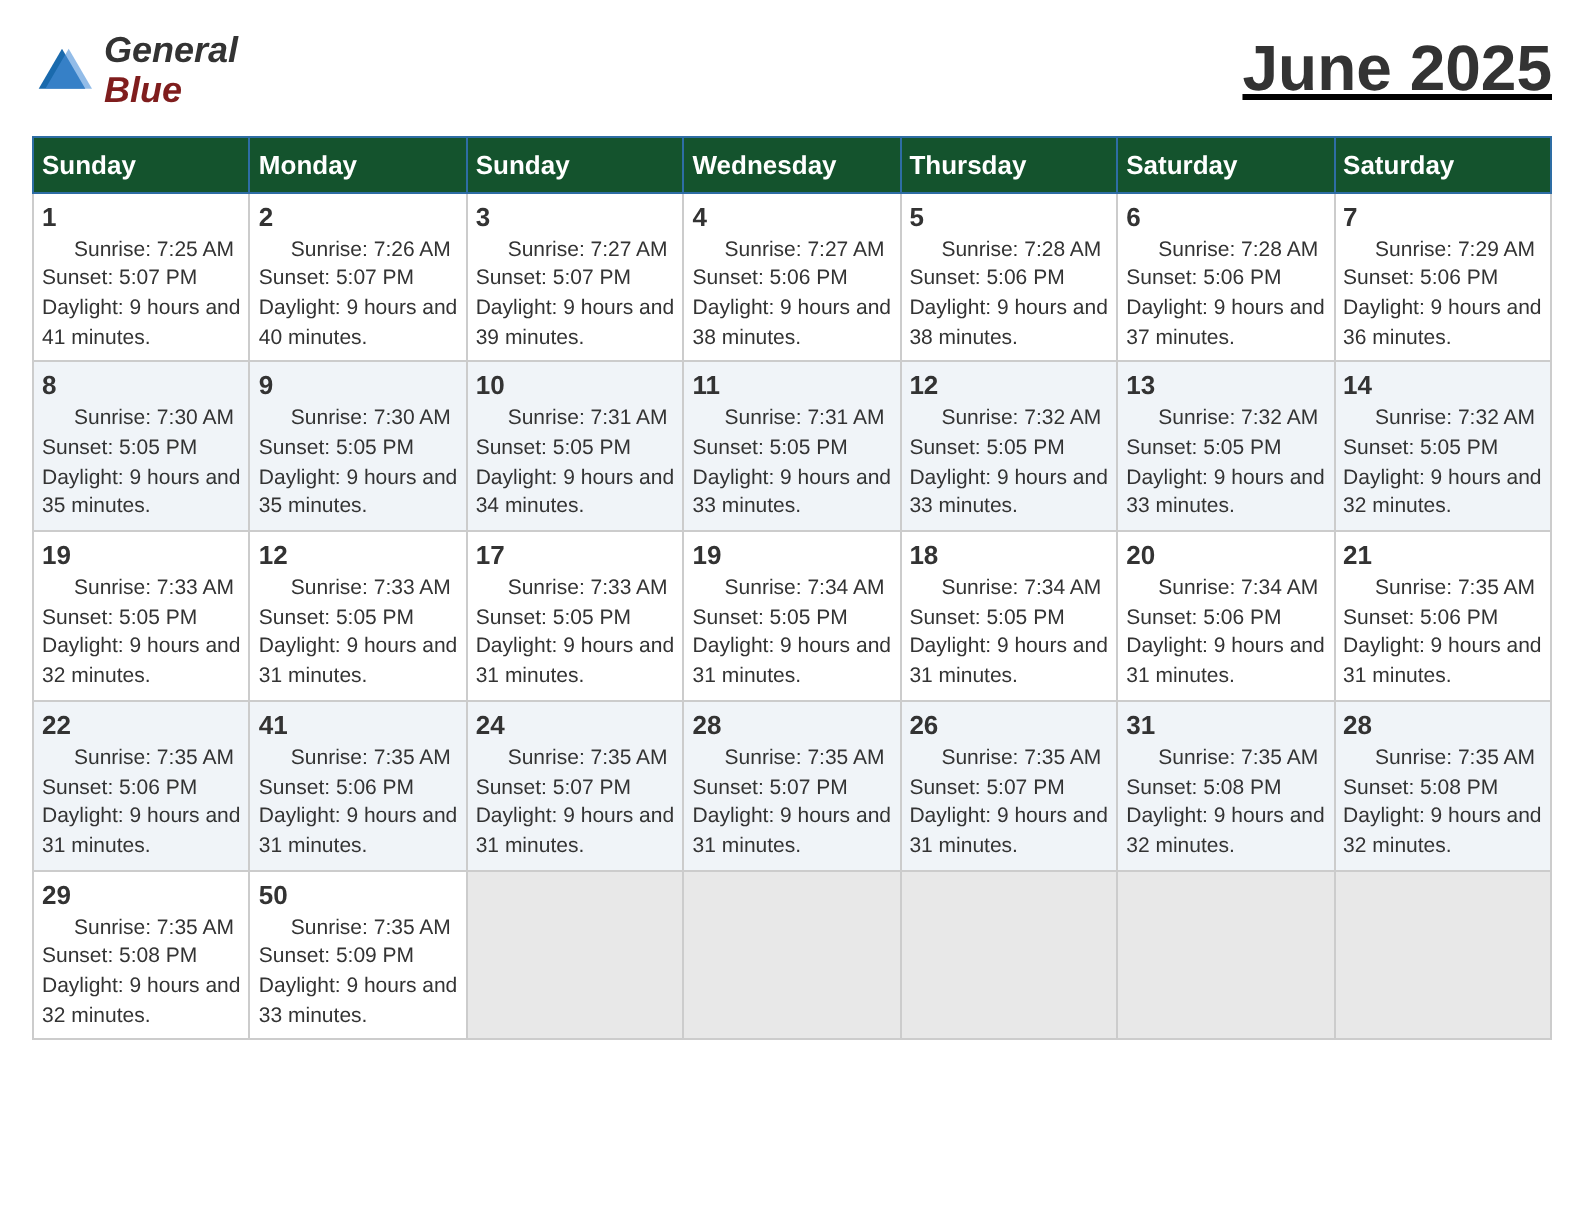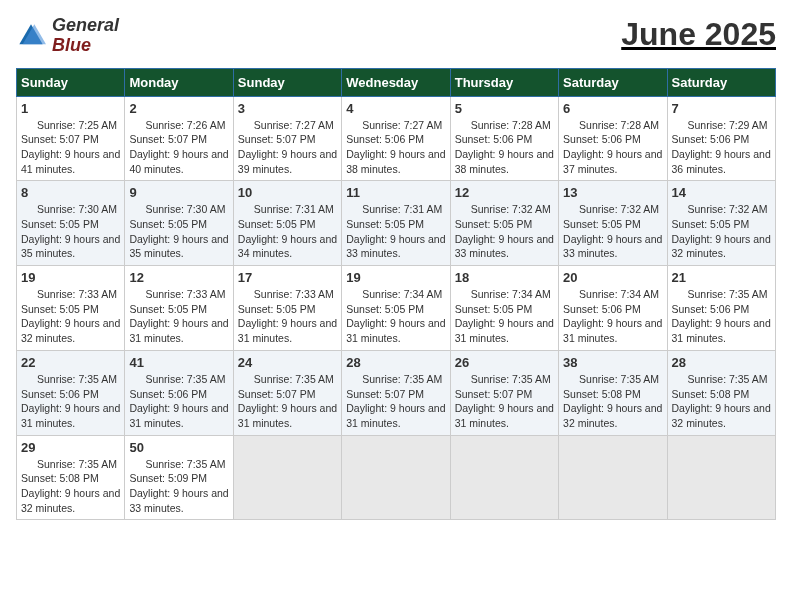--- a/index.html
+++ b/index.html
@@ -227,21 +227,21 @@
       </td>
         <td>
         <span class="day-number">28</span>
         <span class="day-info">Sunrise: 7:35 AM<br>Sunset: 5:07 PM<br>Daylight: 9 hours and 31 minutes.</span>
       </td>
         <td>
         <span class="day-number">26</span>
         <span class="day-info">Sunrise: 7:35 AM<br>Sunset: 5:07 PM<br>Daylight: 9 hours and 31 minutes.</span>
       </td>
         <td>
-        <span class="day-number">38</span>
+        <span class="day-number">31</span>
         <span class="day-info">Sunrise: 7:35 AM<br>Sunset: 5:08 PM<br>Daylight: 9 hours and 32 minutes.</span>
       </td>
         <td>
         <span class="day-number">28</span>
         <span class="day-info">Sunrise: 7:35 AM<br>Sunset: 5:08 PM<br>Daylight: 9 hours and 32 minutes.</span>
       </td>
       </tr>
       <tr>
         <td>
         <span class="day-number">29</span>

